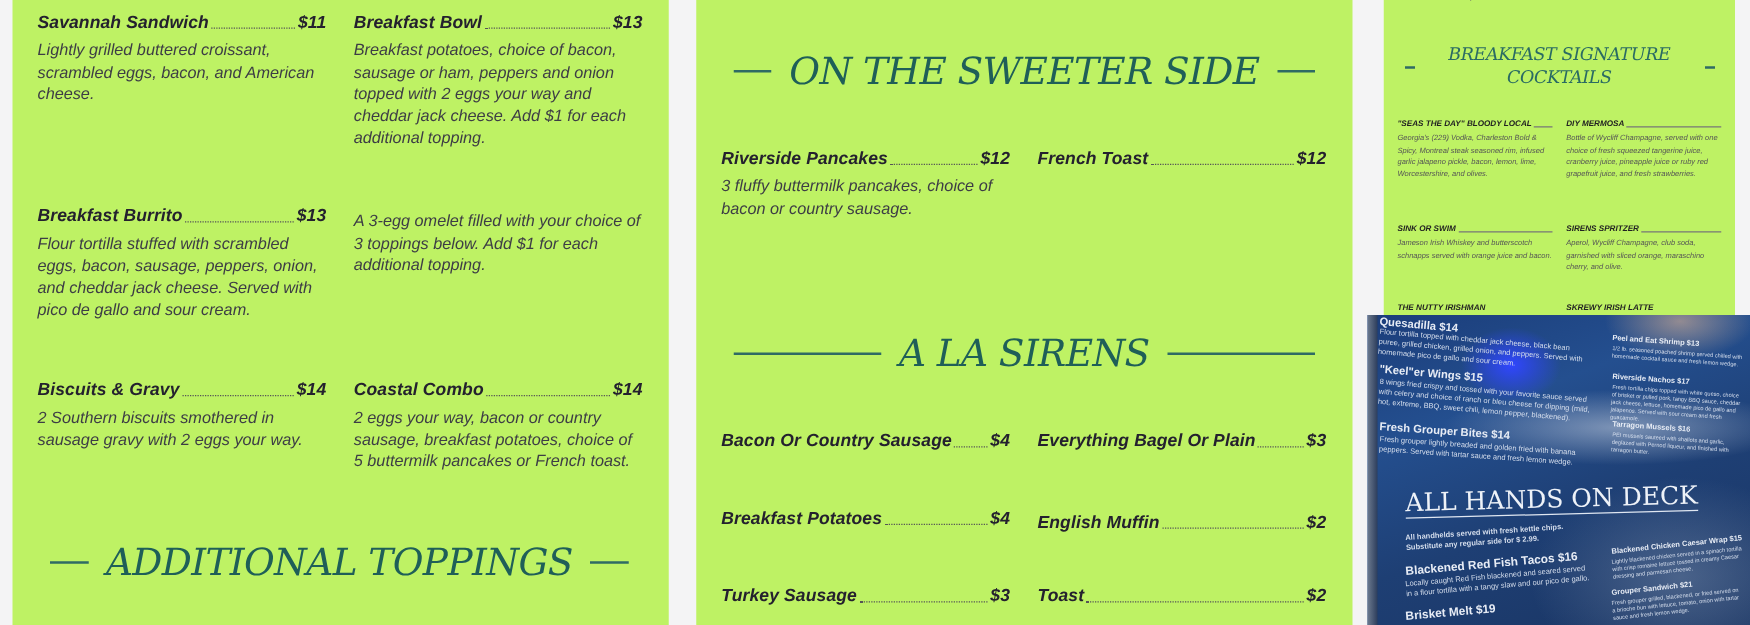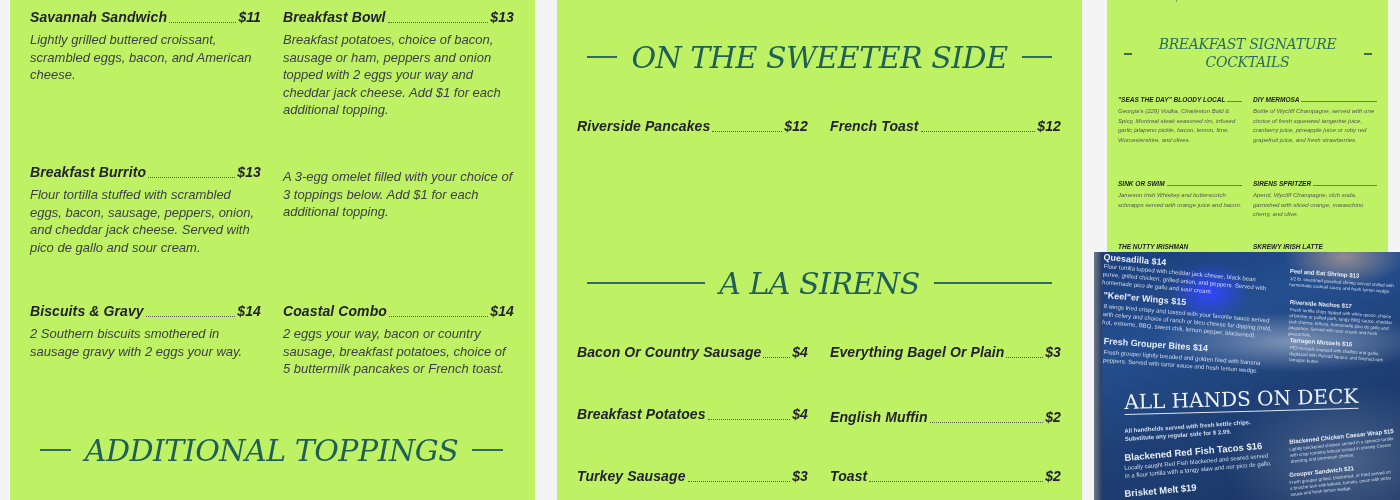--- a/index.html
+++ b/index.html
@@ -106,20 +106,21 @@
     <span class="label">ON THE SWEETER SIDE</span>
     <span class="rule" style="width:60px;"></span>
   </div>
 
   <div class="item" style="left:20px; top:117px;">
     <div class="item-head">
         <span class="item-name">Riverside Pancakes</span>
         <span class="item-dots"></span>
         <span class="item-price">$12</span>
       </div>
+    <div class="item-desc">3 fluffy buttermilk pancakes, choice of bacon or country sausage.</div>
   </div>
   <div class="item" style="left:273px; top:117px;">
     <div class="item-head">
         <span class="item-name">French Toast</span>
         <span class="item-dots"></span>
         <span class="item-price">$12</span>
       </div>
   </div>
 
   <div class="section-title" style="left:30px; top:262px; width:465px; height:42px; font-size:30px;">

